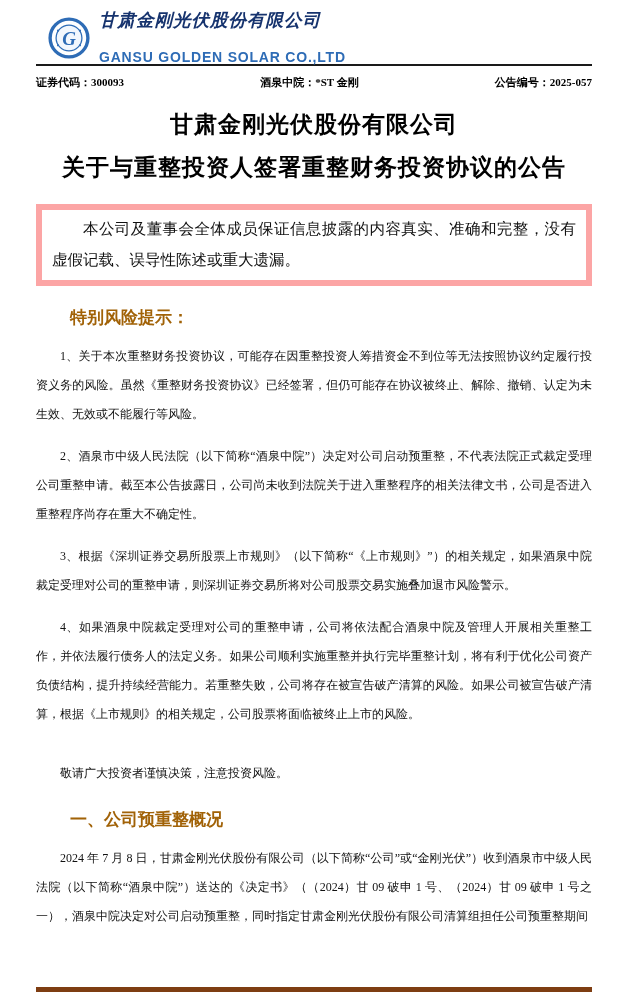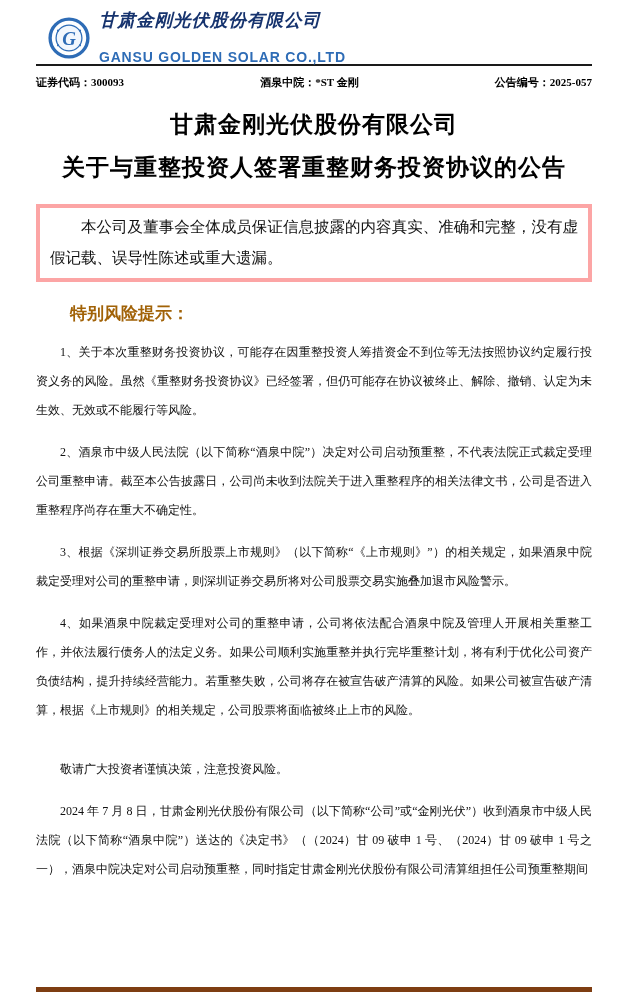--- a/index.html
+++ b/index.html
@@ -55,21 +55,21 @@
     font-weight: 700;
     font-size: 23px;
     line-height: 43px;
     color: #000000;
     font-family: "Liberation Sans", "DejaVu Sans", sans-serif;
     letter-spacing: 1px;
   }
   .doc-title.first { margin-top: 13px; }
   
   .disclaimer-box {
-    border: 4px solid #fca5a5;
+    border: 6px solid #fca5a5;
     margin-top: 15px;
     padding: 3px 10px 5px 10px;
   }
   .disclaimer-box p {
     font-size: 15.5px;
     line-height: 31px;
     text-align: justify;
     text-indent: 2em;
   }
   
@@ -137,17 +137,18 @@
 
   <div class="body-heading">特别风险提示：</div>
 
   <p class="para">1、关于本次重整财务投资协议，可能存在因重整投资人筹措资金不到位等无法按照协议约定履行投资义务的风险。虽然《重整财务投资协议》已经签署，但仍可能存在协议被终止、解除、撤销、认定为未生效、无效或不能履行等风险。</p>
   <p class="para">2、酒泉市中级人民法院（以下简称“酒泉中院”）决定对公司启动预重整，不代表法院正式裁定受理公司重整申请。截至本公告披露日，公司尚未收到法院关于进入重整程序的相关法律文书，公司是否进入重整程序尚存在重大不确定性。</p>
   <p class="para">3、根据《深圳证券交易所股票上市规则》（以下简称“《上市规则》”）的相关规定，如果酒泉中院裁定受理对公司的重整申请，则深圳证券交易所将对公司股票交易实施叠加退市风险警示。</p>
   <p class="para">4、如果酒泉中院裁定受理对公司的重整申请，公司将依法配合酒泉中院及管理人开展相关重整工作，并依法履行债务人的法定义务。如果公司顺利实施重整并执行完毕重整计划，将有利于优化公司资产负债结构，提升持续经营能力。若重整失败，公司将存在被宣告破产清算的风险。如果公司被宣告破产清算，根据《上市规则》的相关规定，公司股票将面临被终止上市的风险。</p>
 
   <p class="para advice">敬请广大投资者谨慎决策，注意投资风险。</p>
 
+  <div class="body-heading">一、公司预重整概况</div>
   <p class="para">2024 年 7 月 8 日，甘肃金刚光伏股份有限公司（以下简称“公司”或“金刚光伏”）收到酒泉市中级人民法院（以下简称“酒泉中院”）送达的《决定书》（（2024）甘 09 破申 1 号、（2024）甘 09 破申 1 号之一），酒泉中院决定对公司启动预重整，同时指定甘肃金刚光伏股份有限公司清算组担任公司预重整期间</p>
 
   <div class="bottom-bar"></div>
 
 </div>
 
 </body></html>

